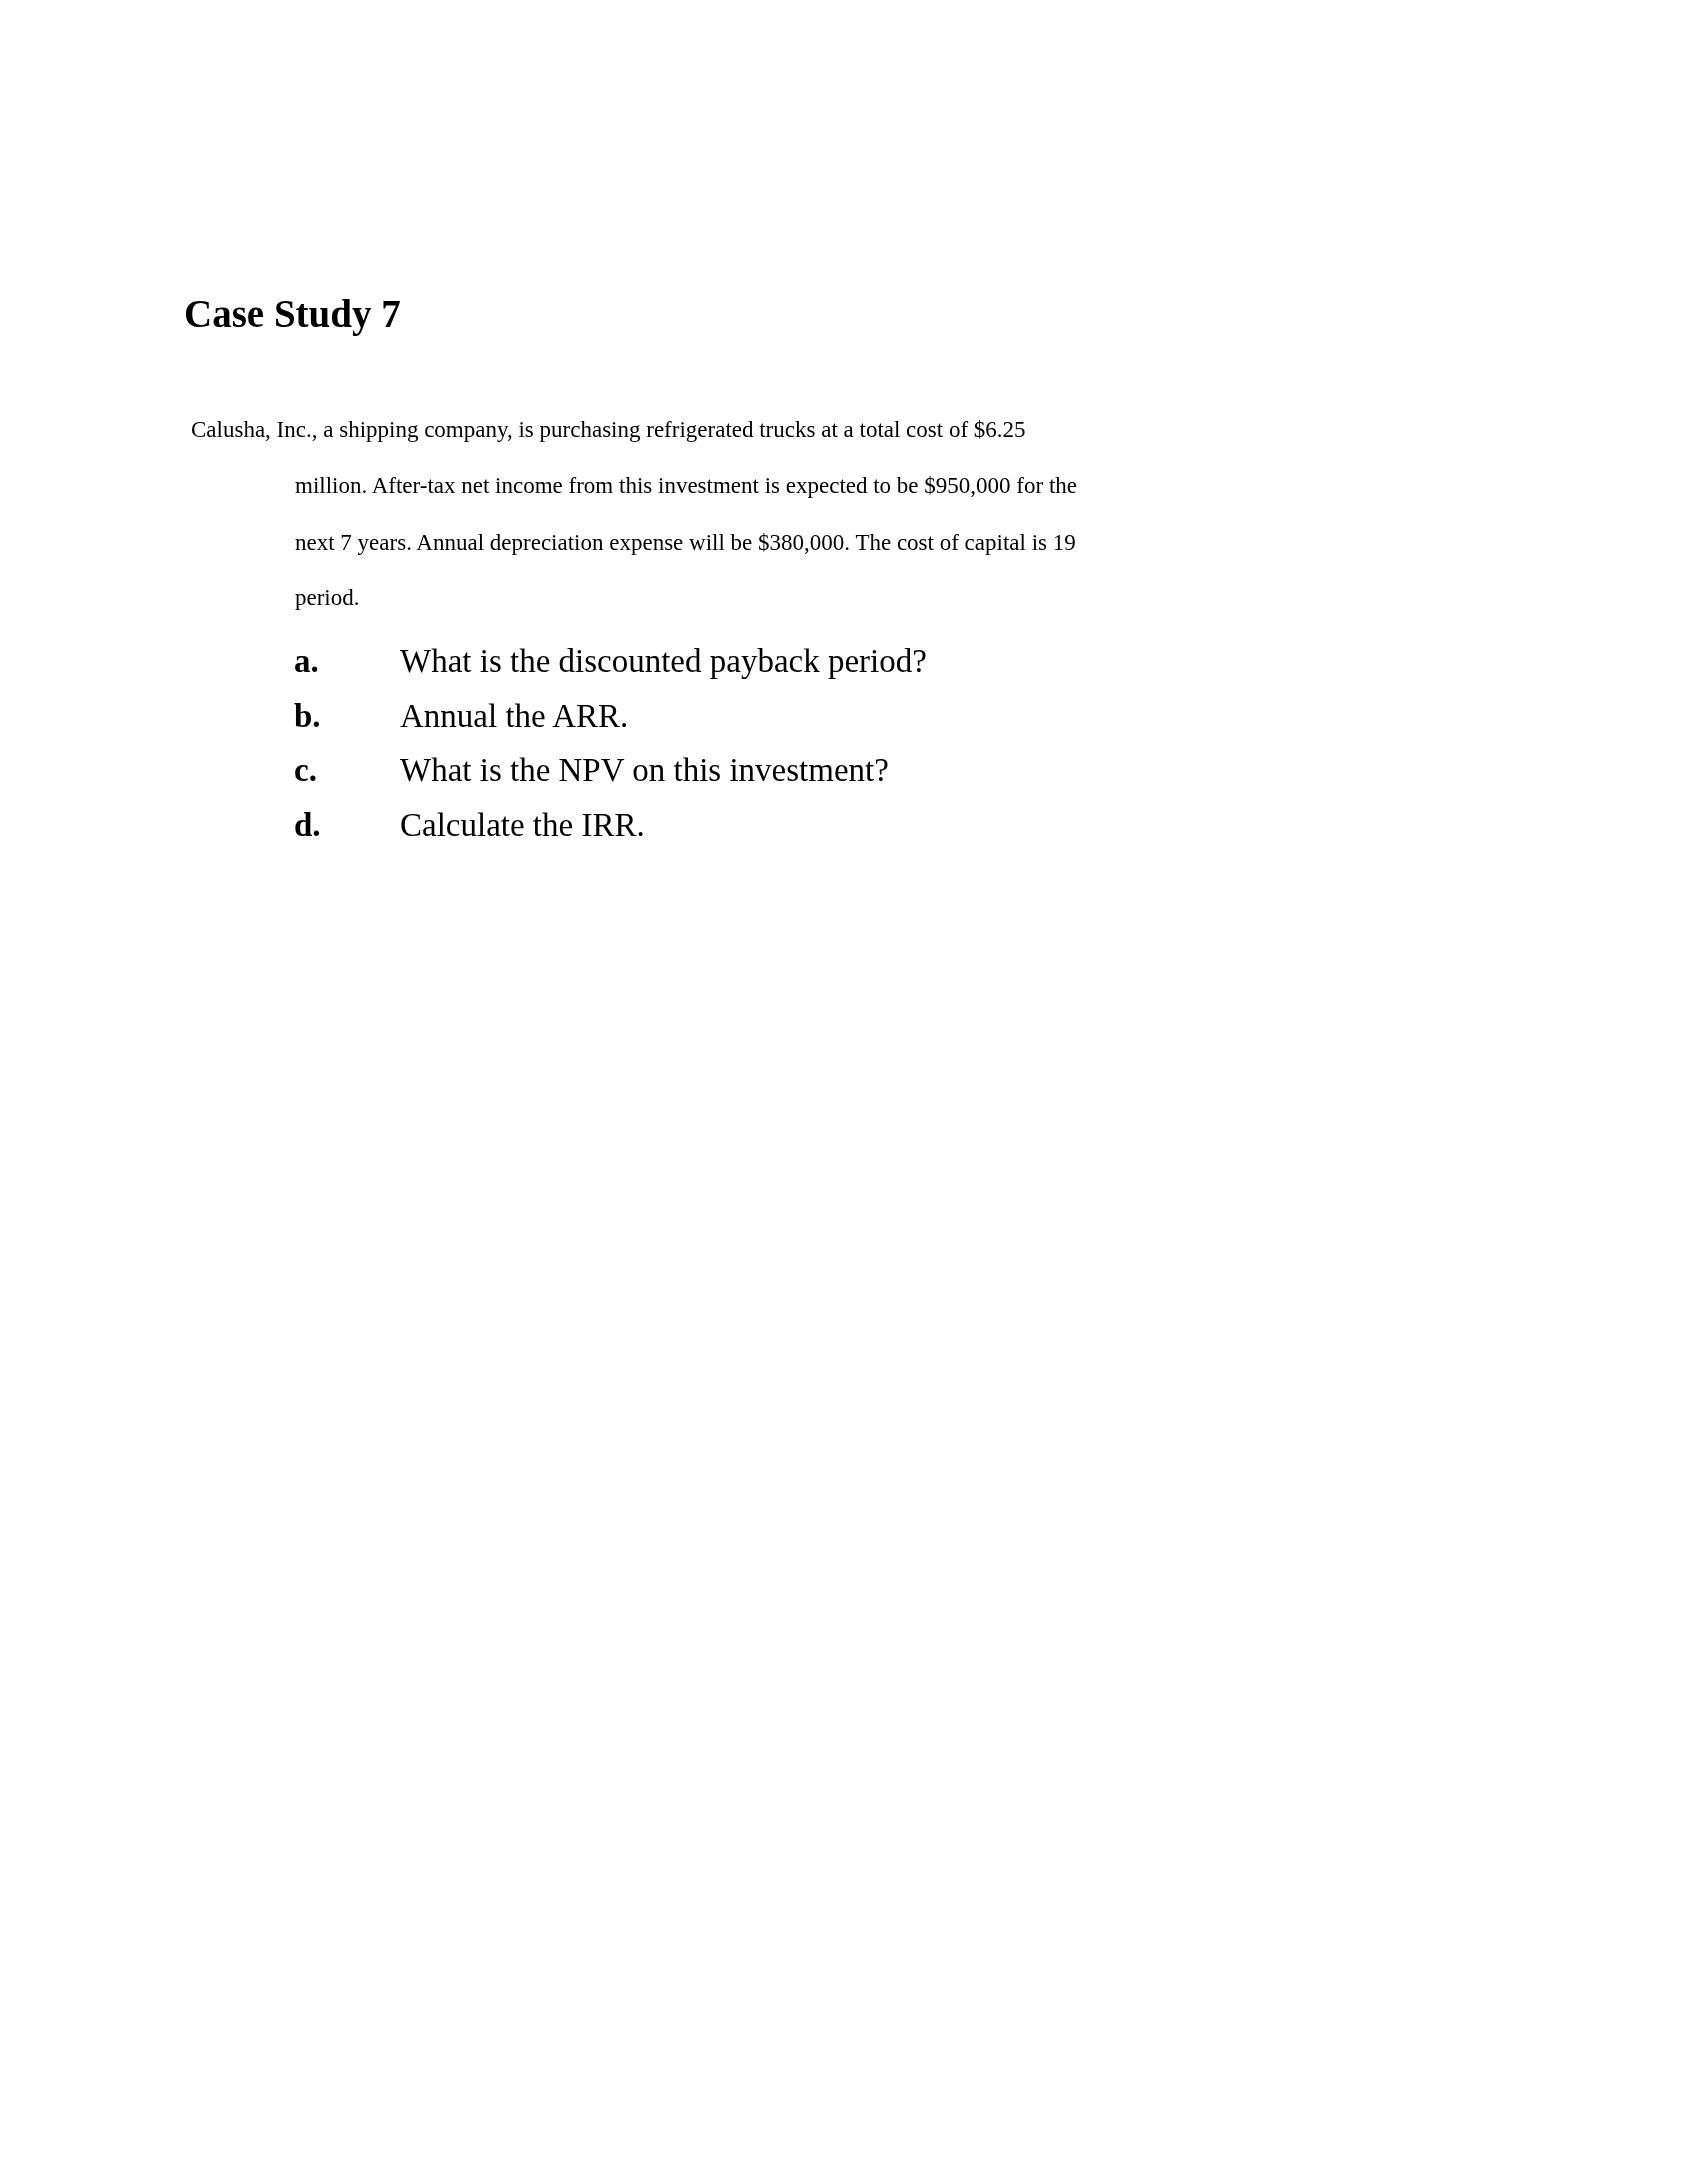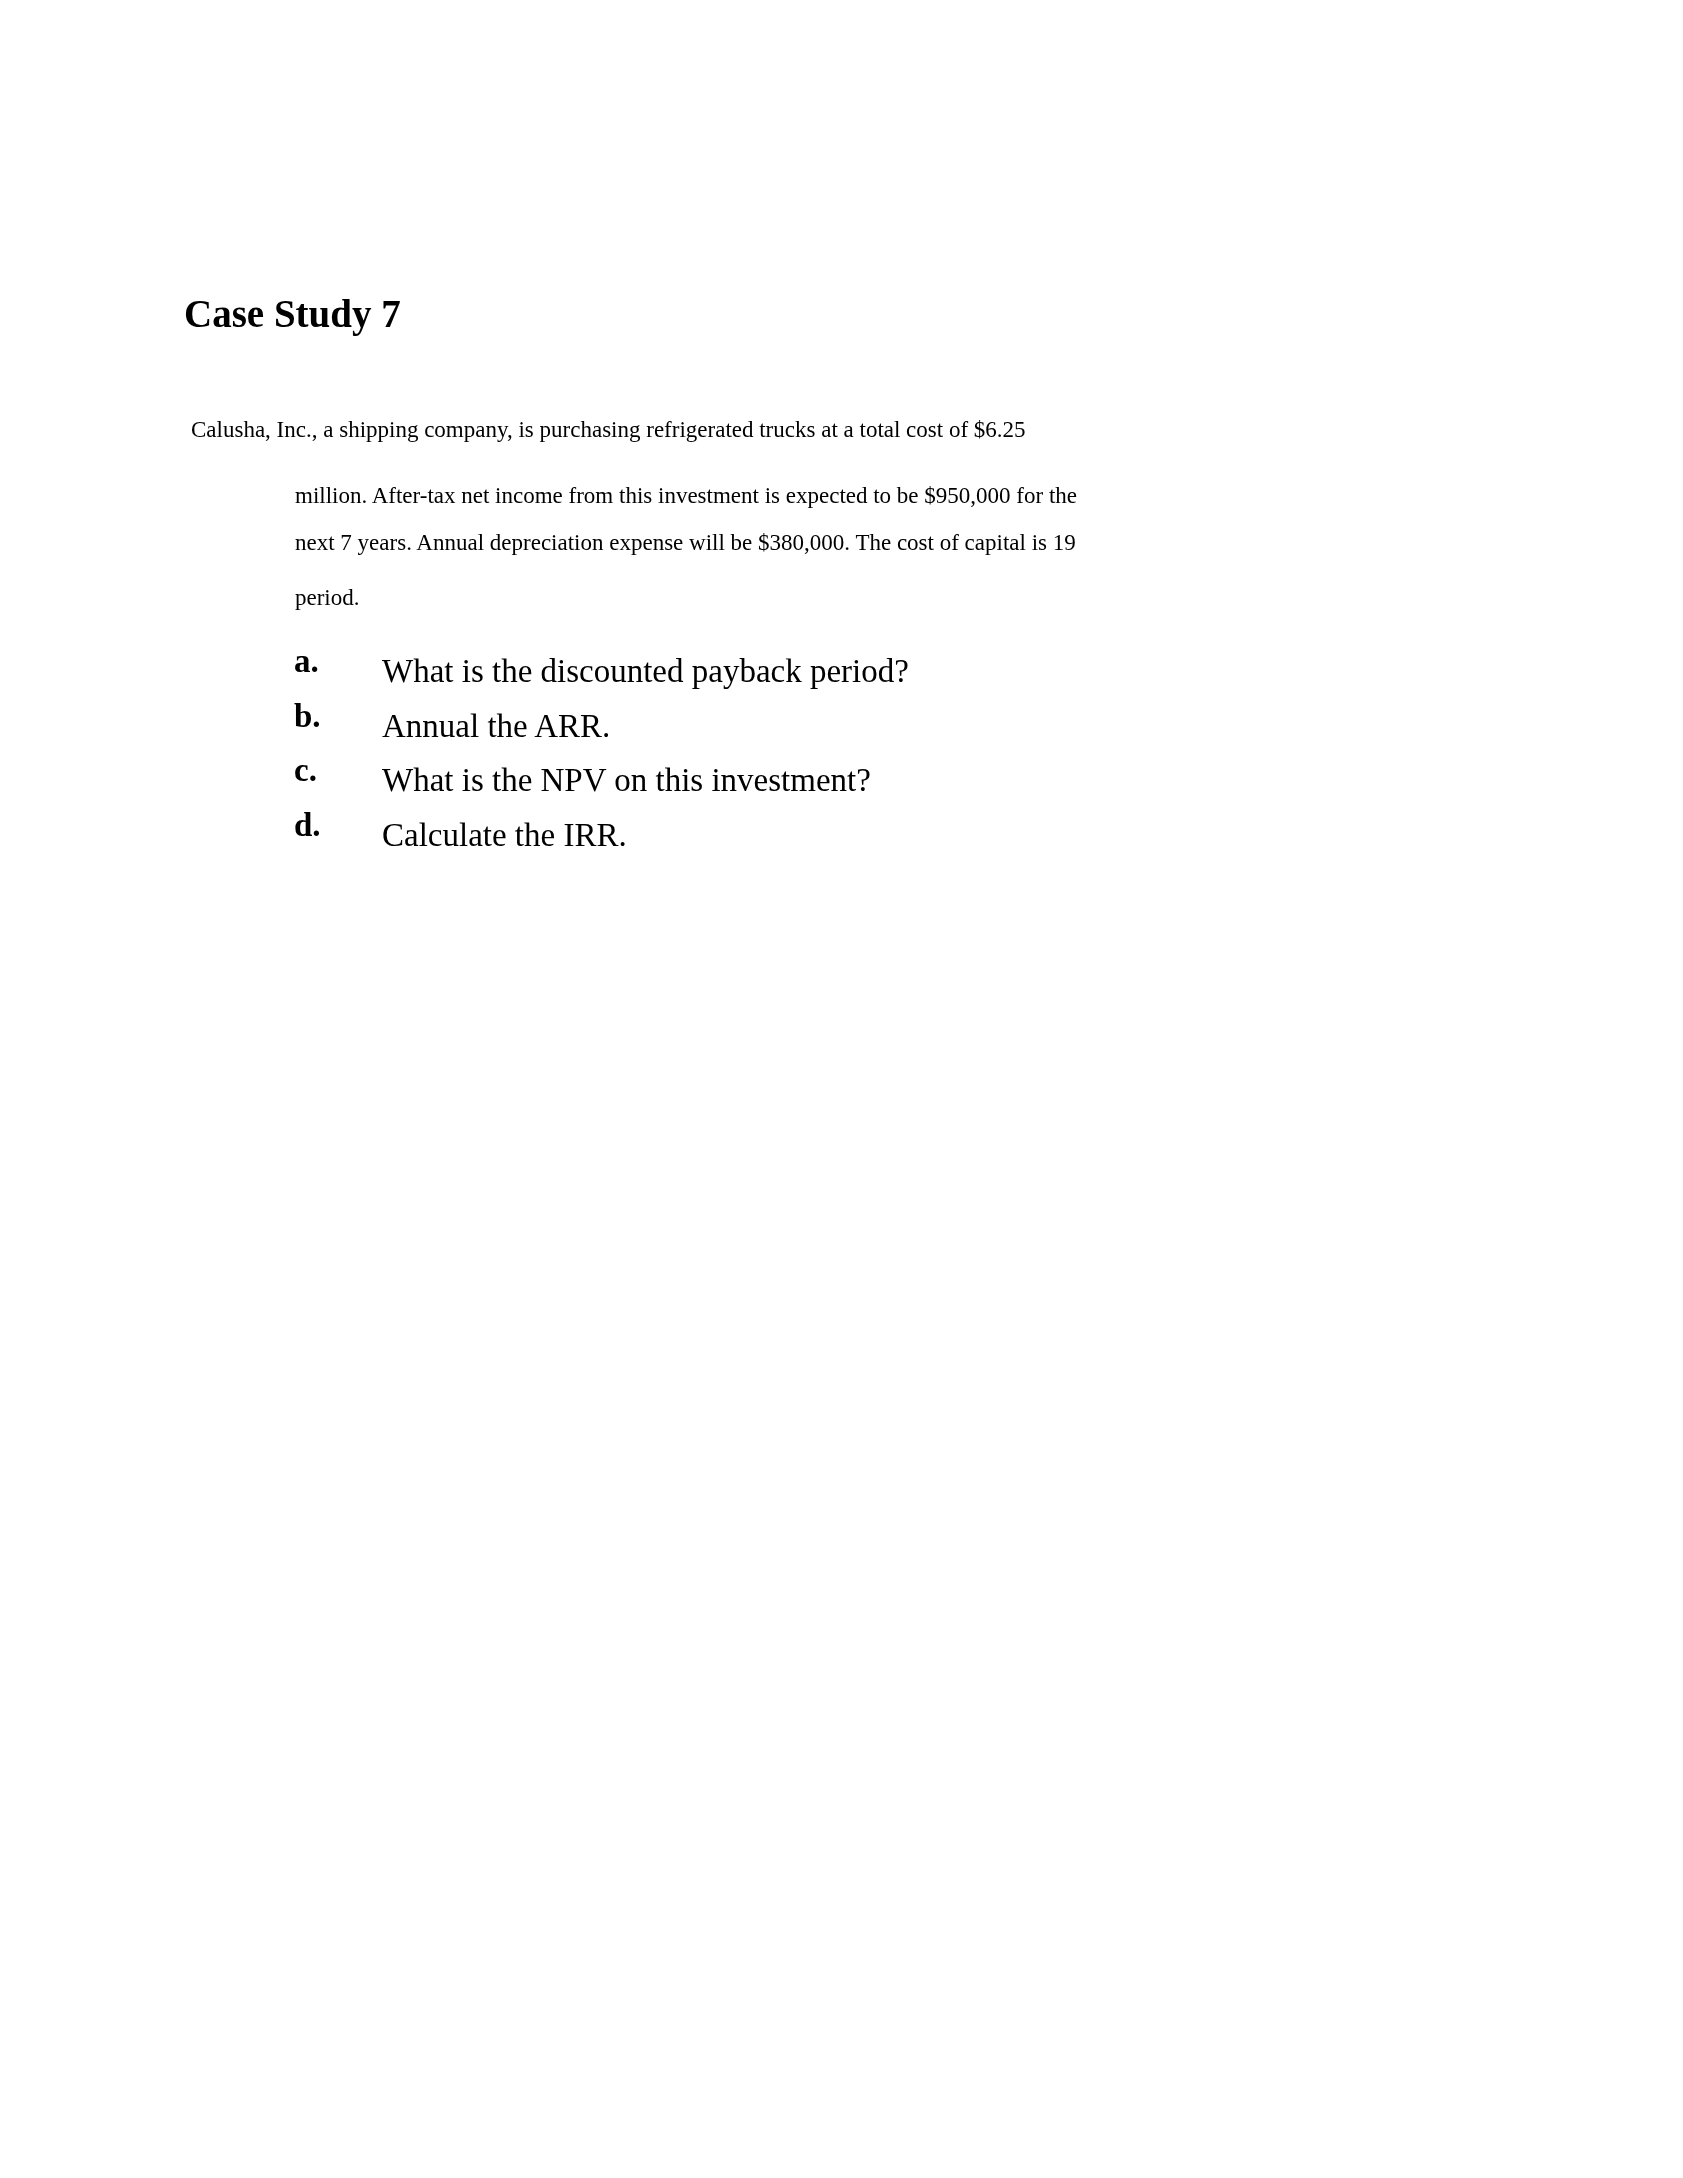--- a/index.html
+++ b/index.html
@@ -26,21 +26,21 @@
     line-height: 1;
     white-space: nowrap;
   }
   .para-line {
     position: absolute;
     font-size: 23px;
     line-height: 1;
     white-space: nowrap;
   }
   .pl-1 { left: 191px; top: 418px; }
-  .pl-2 { left: 295px; top: 484px; }
+  .pl-2 { left: 295px; top: 474px; }
   .pl-3 { left: 295px; top: 531px; }
   .pl-4 { left: 295px; top: 586px; }
   .q-row {
     position: absolute;
     left: 0;
     width: 1683px;
     height: 40px;
     font-size: 33px;
     line-height: 1;
   }
@@ -49,23 +49,22 @@
   .q-3 { top: 754px; }
   .q-4 { top: 809px; }
   .q-label {
     position: absolute;
     left: 294px;
     font-weight: bold;
     white-space: nowrap;
   }
   .q-text {
     position: absolute;
-    left: 382px;
+    left: 400px;
     white-space: nowrap;
-    margin-top: 10px;
   }
 </style>
 </head>
 <body>
 
 <div class="page">
 
   <h1 class="doc-title">Case Study 7</h1>
 
   <div>

